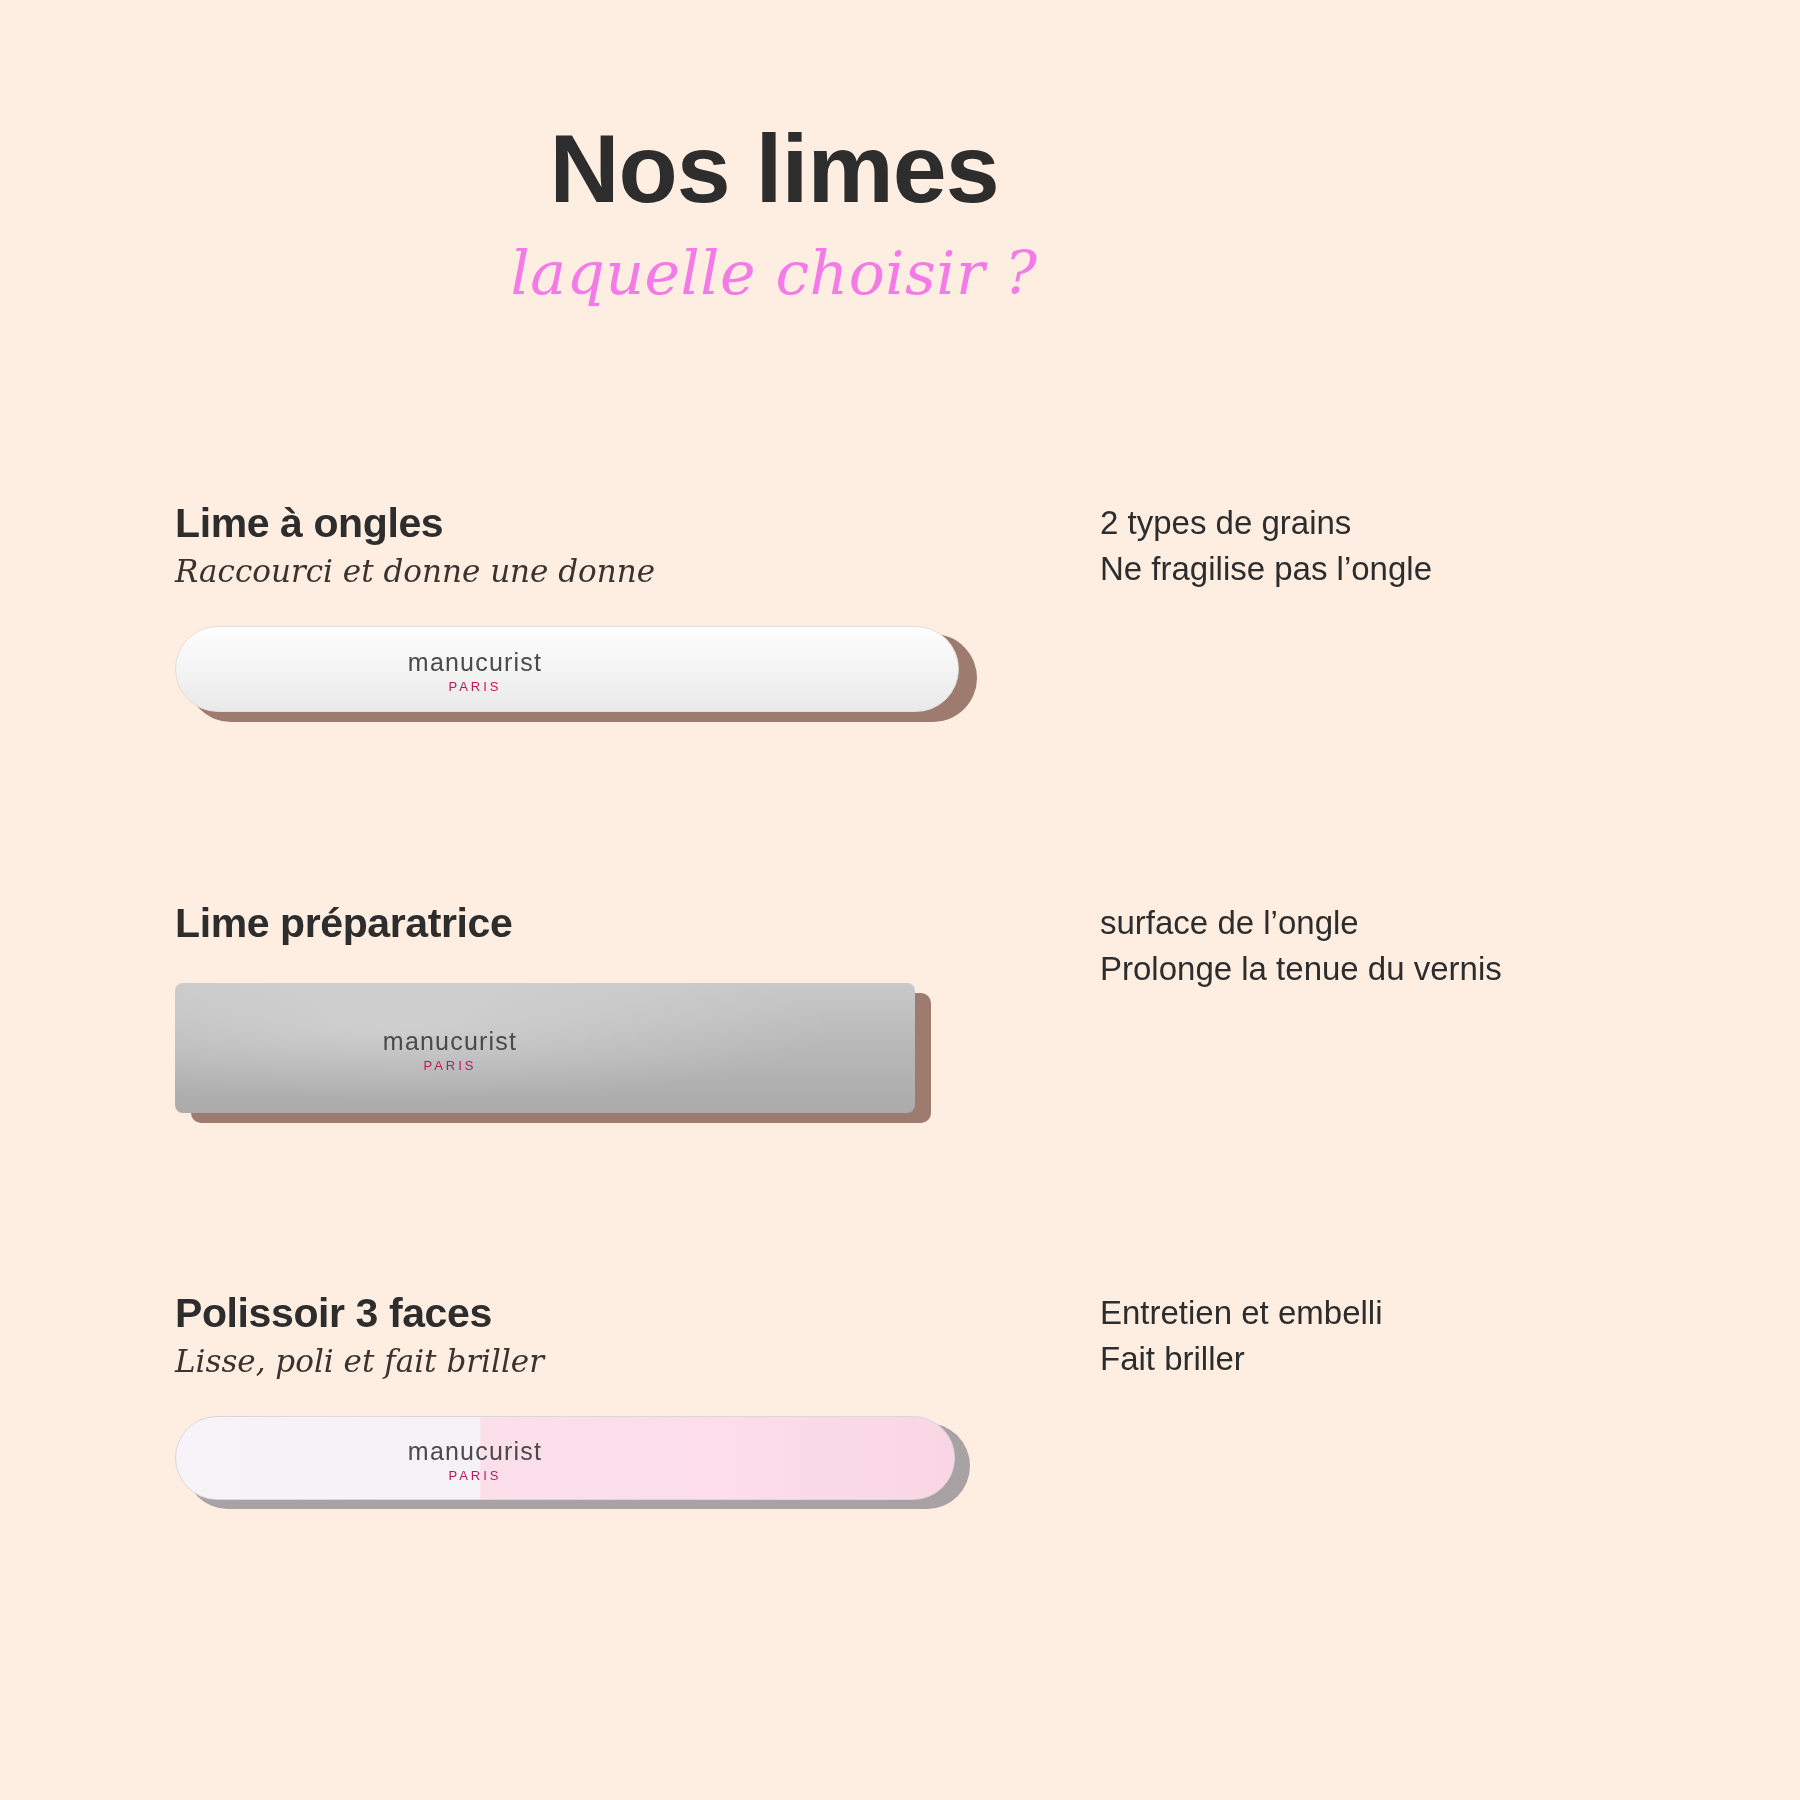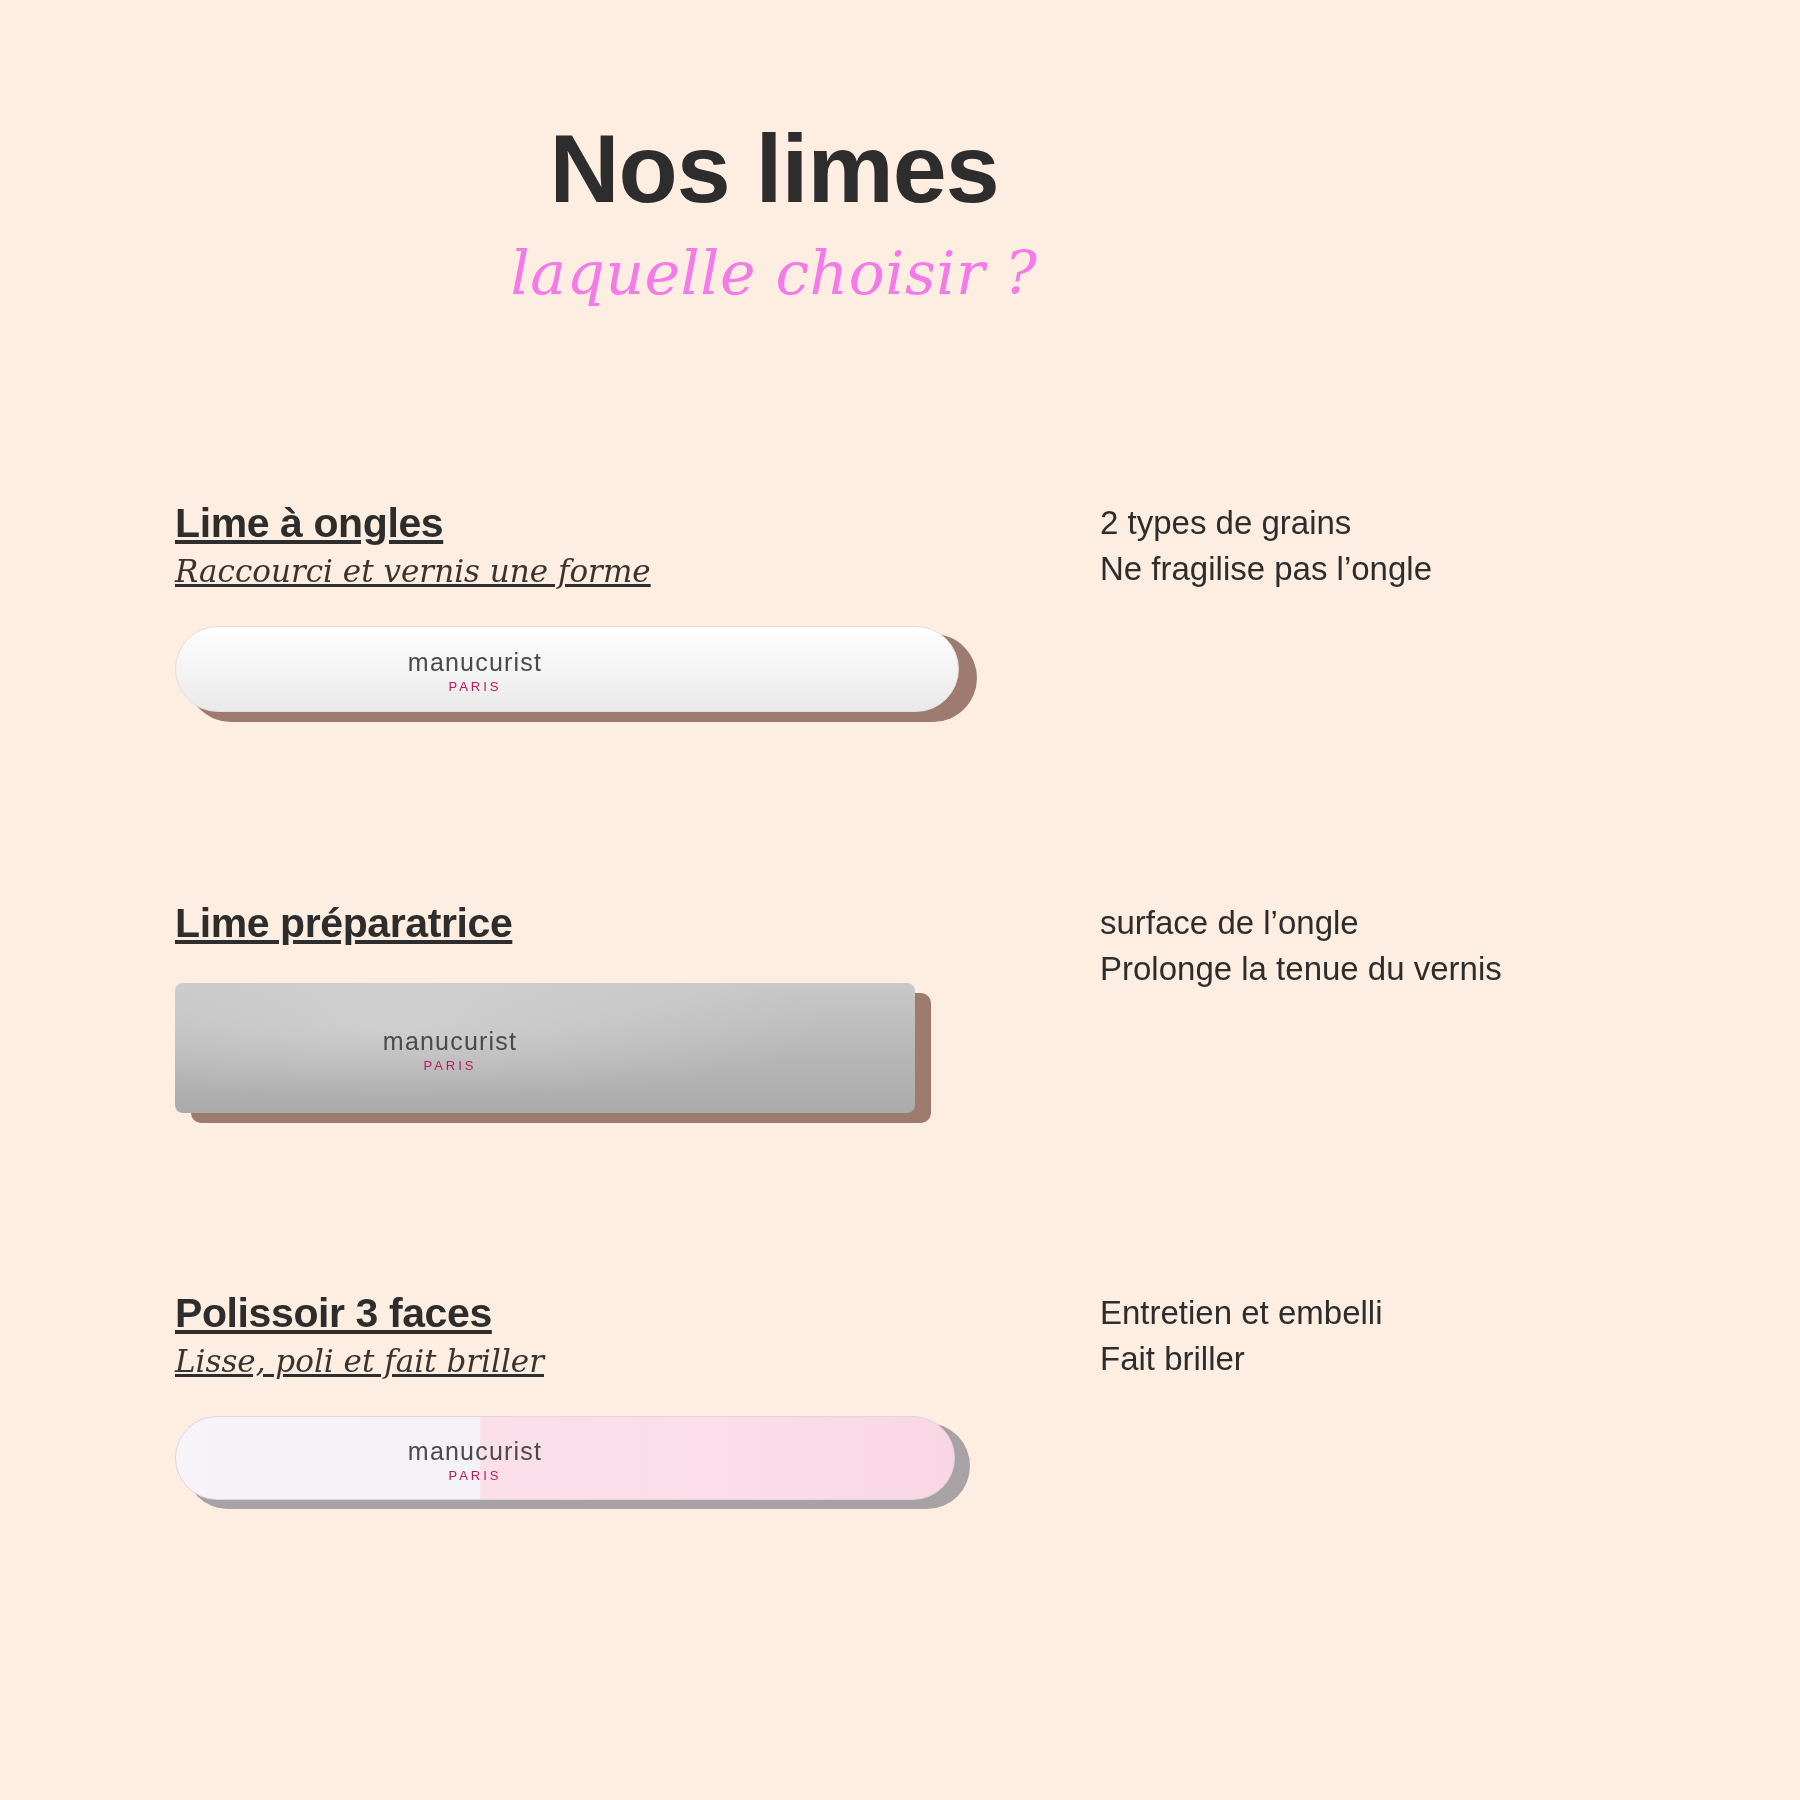--- a/index.html
+++ b/index.html
@@ -55,21 +55,20 @@
   }
   .sec-1 { top: 500px; }
   .sec-2 { top: 900px; }
   .sec-3 { top: 1290px; }
 
   .left-col {
     position: absolute;
     left: 175px;
     top: 0;
     width: 860px;
-    text-decoration: underline;
   }
   .right-col {
     position: absolute;
     left: 1100px;
     top: 0;
     width: 620px;
   }
 
   .sec-title {
     font-size: 41px;
@@ -209,21 +208,21 @@
 <div class="page">
 
   <div class="header">
     <h1 class="title">Nos limes</h1>
     <p class="subtitle">laquelle choisir ?</p>
   </div>
 
   <div class="section sec-1">
     <div class="left-col">
       <h2 class="sec-title">Lime à ongles</h2>
-      <p class="sec-sub">Raccourci et vernis une forme</p>
+      <p class="sec-sub">Raccourci et donne une donne</p>
 
       <div class="file-wrap">
         <div class="file1">
           <div class="shadow"></div>
           <div class="body"></div>
           <div class="brand">
             <div class="name">manucurist</div>
             <div class="city">PARIS</div>
           </div>
         </div>

